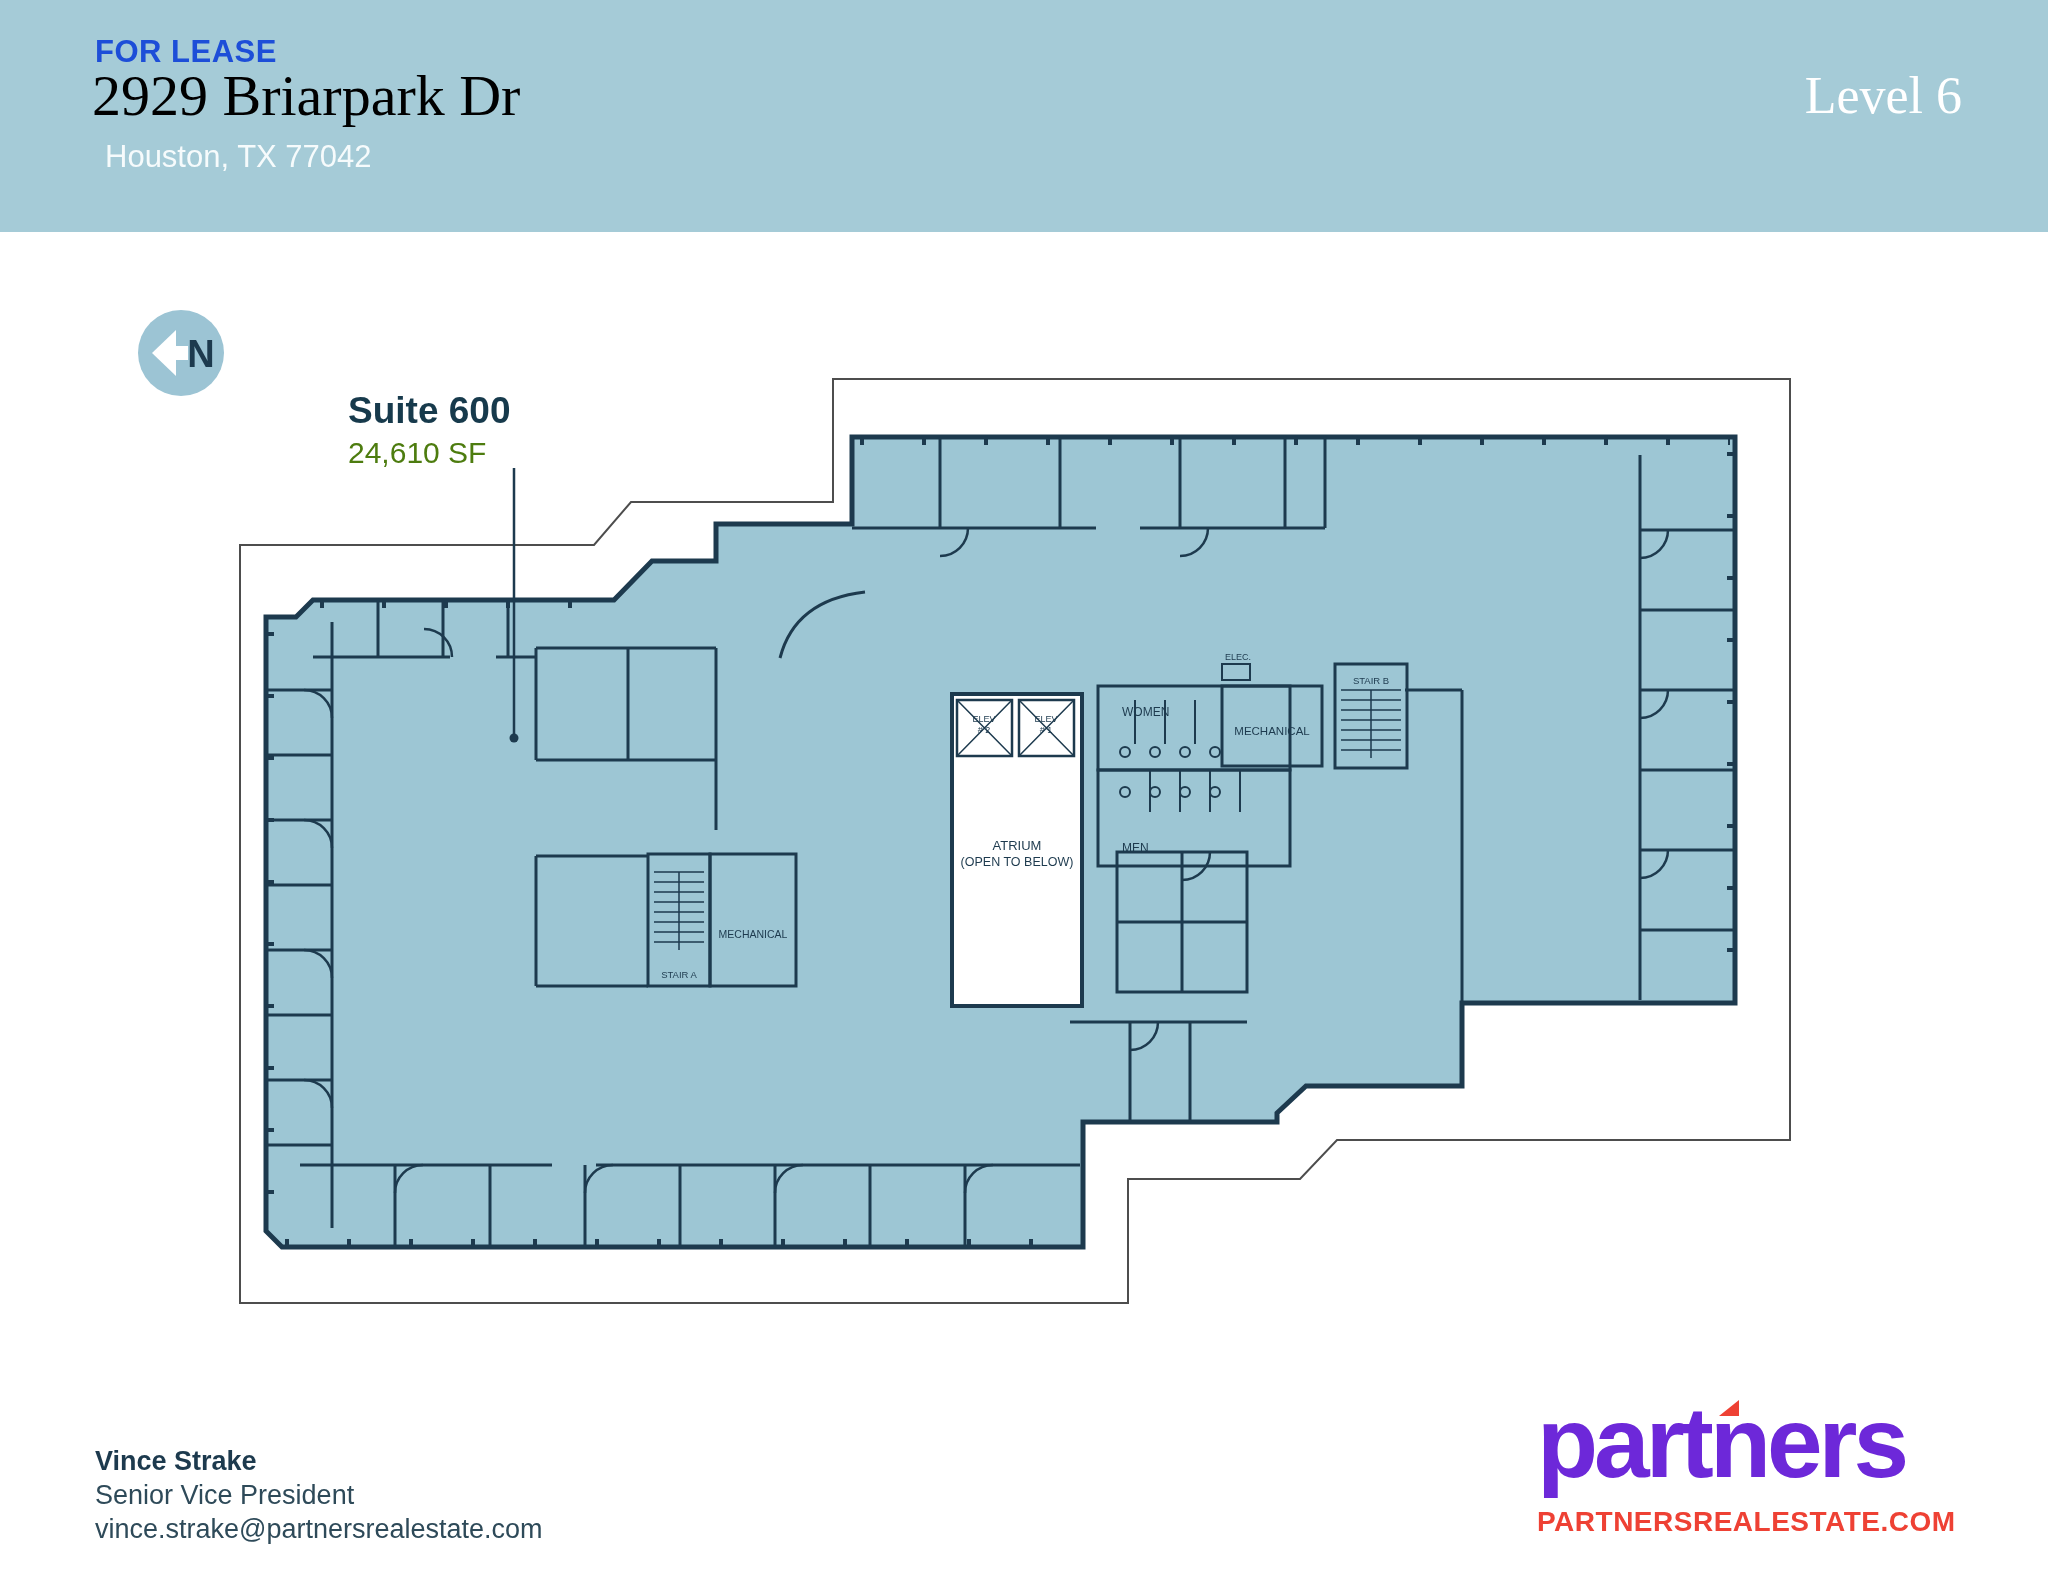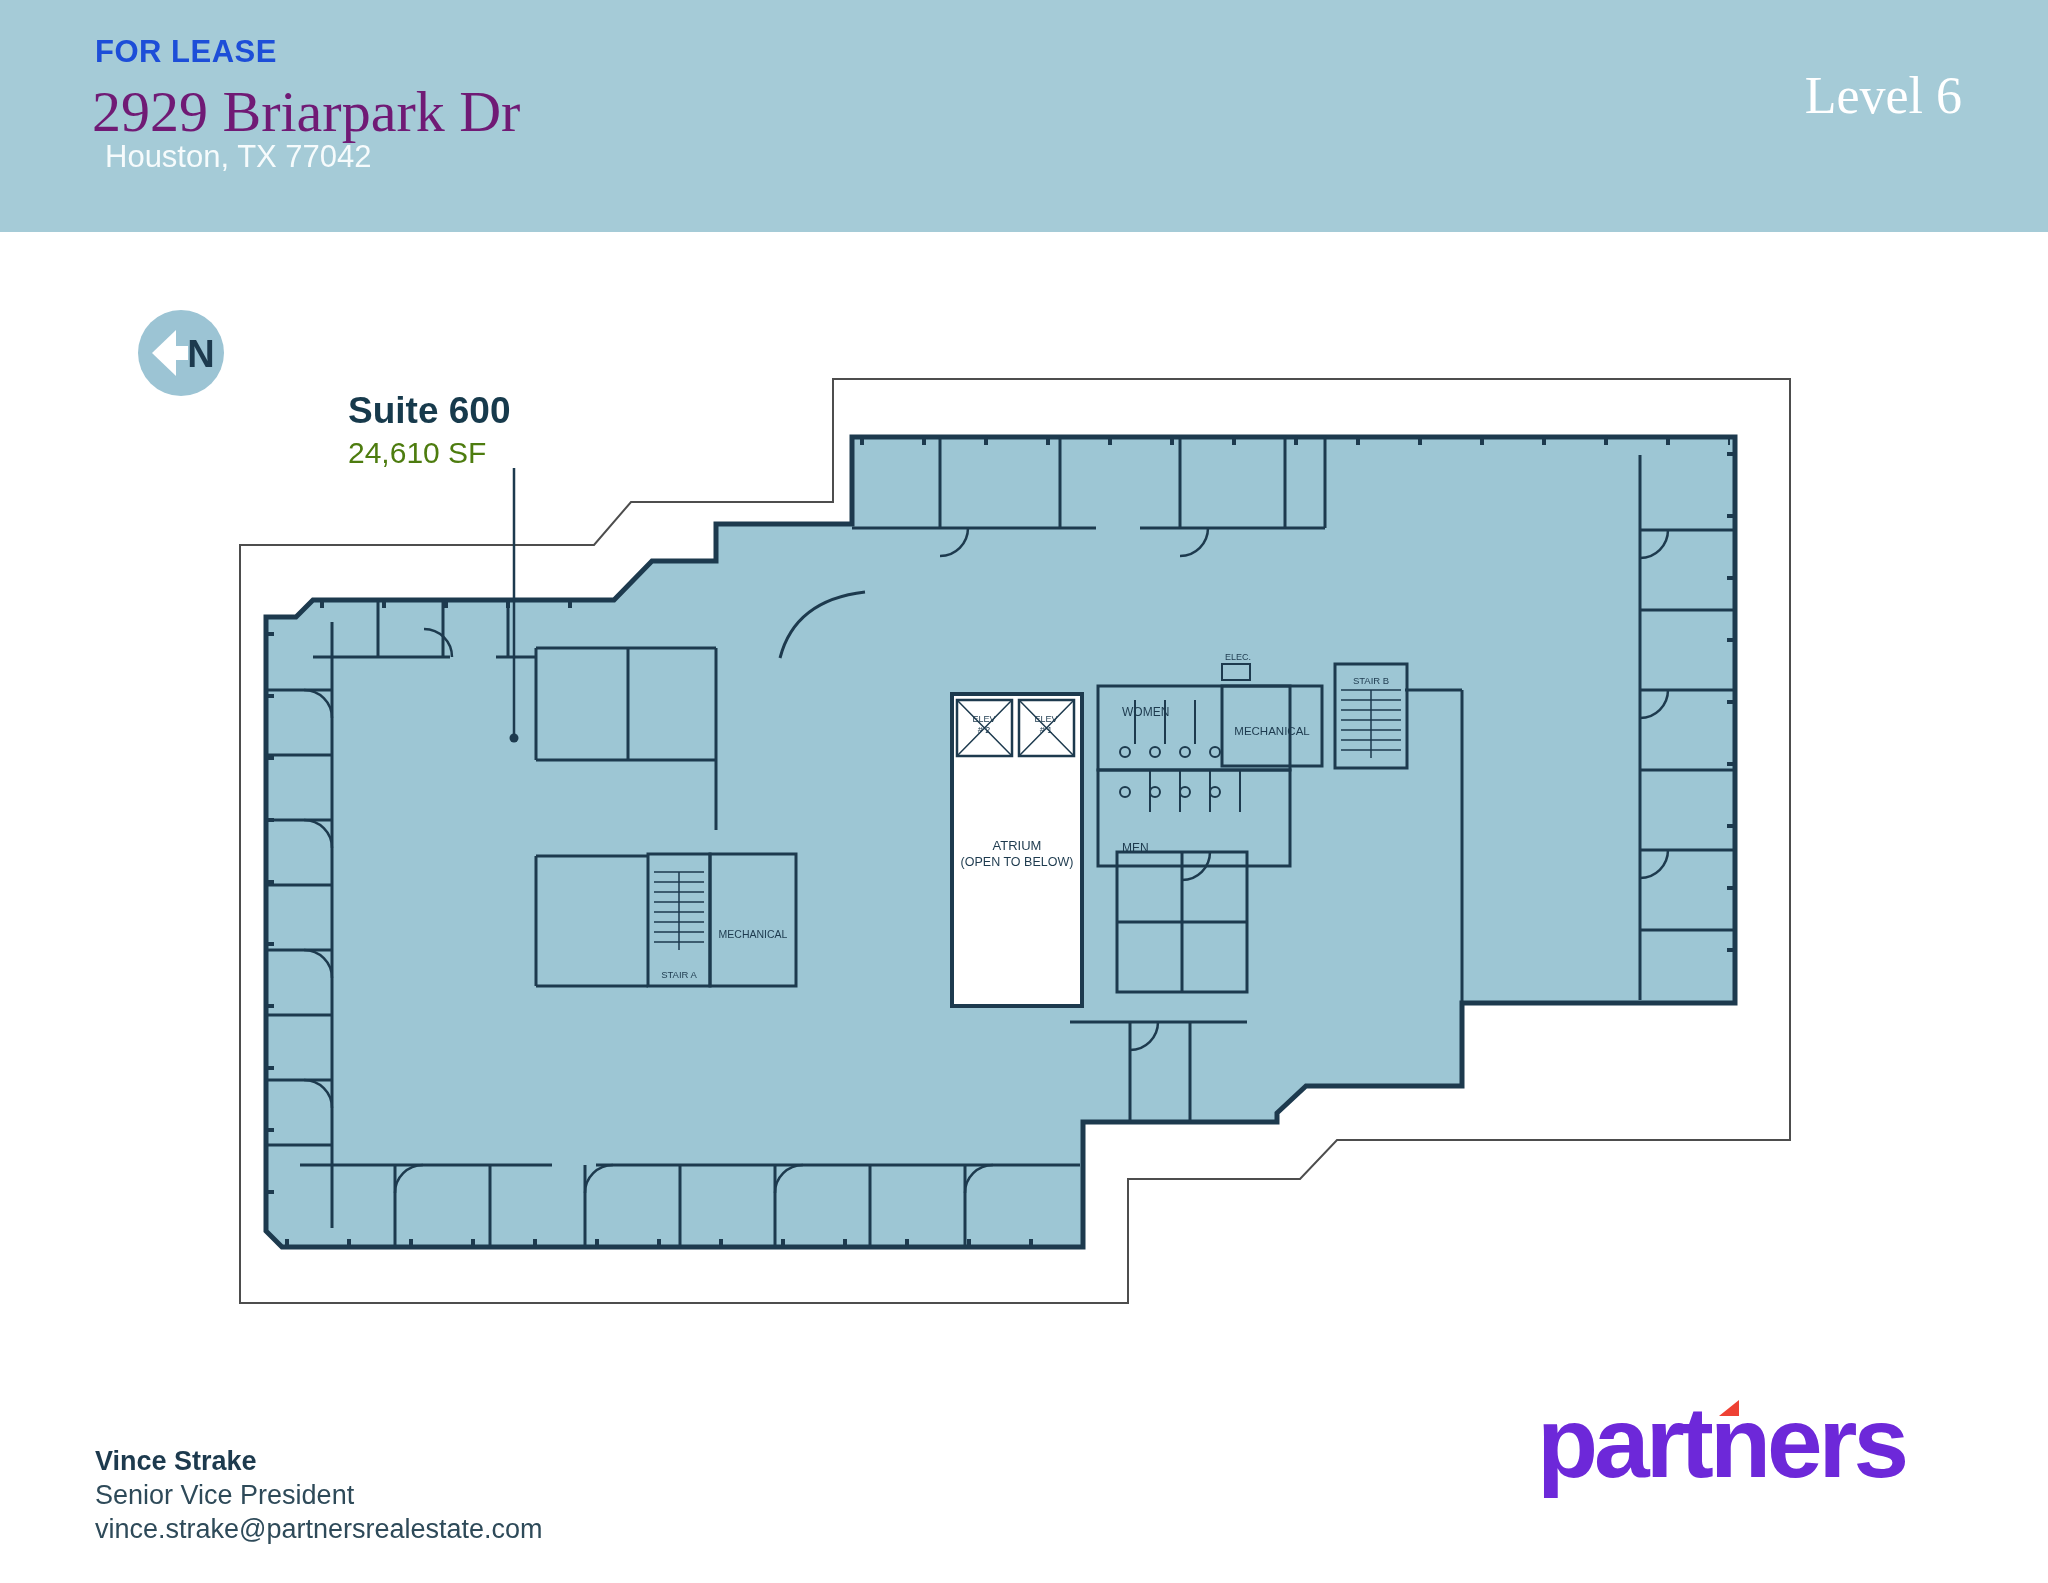--- a/index.html
+++ b/index.html
@@ -1,22 +1,22 @@
 <!DOCTYPE html>
 <html><head>
 <meta charset="utf-8">
 <style>
   html,body{margin:0;padding:0;}
   body{width:2048px;height:1583px;position:relative;background:#ffffff;overflow:hidden;
        font-family:"Liberation Sans", sans-serif;}
   .header{position:absolute;left:0;top:0;width:2048px;height:232px;background:#a5cbd7;}
   .for-lease{position:absolute;left:95px;top:34px;font-size:31px;font-weight:bold;
              color:#1d4ed8;letter-spacing:0.5px;}
-  .address{position:absolute;left:92px;top:62px;font-size:58px;color:#701a75;
-           font-family:"Liberation Serif", serif;font-weight:normal;margin-top:16px;}
+  .address{position:absolute;left:92px;top:62px;font-size:58px;color:#000000;
+           font-family:"Liberation Serif", serif;font-weight:normal;}
   .city{position:absolute;left:95px;top:139px;font-size:31px;color:#f6fbfc;margin-left:10px;}
   .level{position:absolute;right:86px;top:66px;font-size:52px;color:#ffffff;
          font-family:"Liberation Serif", serif;}
   .north{position:absolute;left:138px;top:310px;width:86px;height:86px;border-radius:50%;
          background:#9cc4d4;}
   .suite-label{position:absolute;left:348px;top:390px;width:330px;}
   .suite-name{font-size:37px;font-weight:bold;color:#173a4c;}
   .suite-size{font-size:30px;color:#4d7c0f;margin-top:4px;}
   .plan-svg{position:absolute;left:0;top:0;width:2048px;height:1583px;}
   .contact{position:absolute;left:95px;top:1445px;color:#2e4a59;font-size:27px;line-height:1.25;}
@@ -167,13 +167,14 @@
   <div class="name">Vince Strake</div>
   <div>Senior Vice President</div>
   <div><a href="#">vince.strake@partnersrealestate.com</a></div>
 </div>
 
 <div class="brand">
   <div class="logo">
     <span>partners</span>
     <span class="t-accent"></span>
   </div>
+  <div class="site">PARTNERSREALESTATE.COM</div>
 </div>
 
 </body></html>

